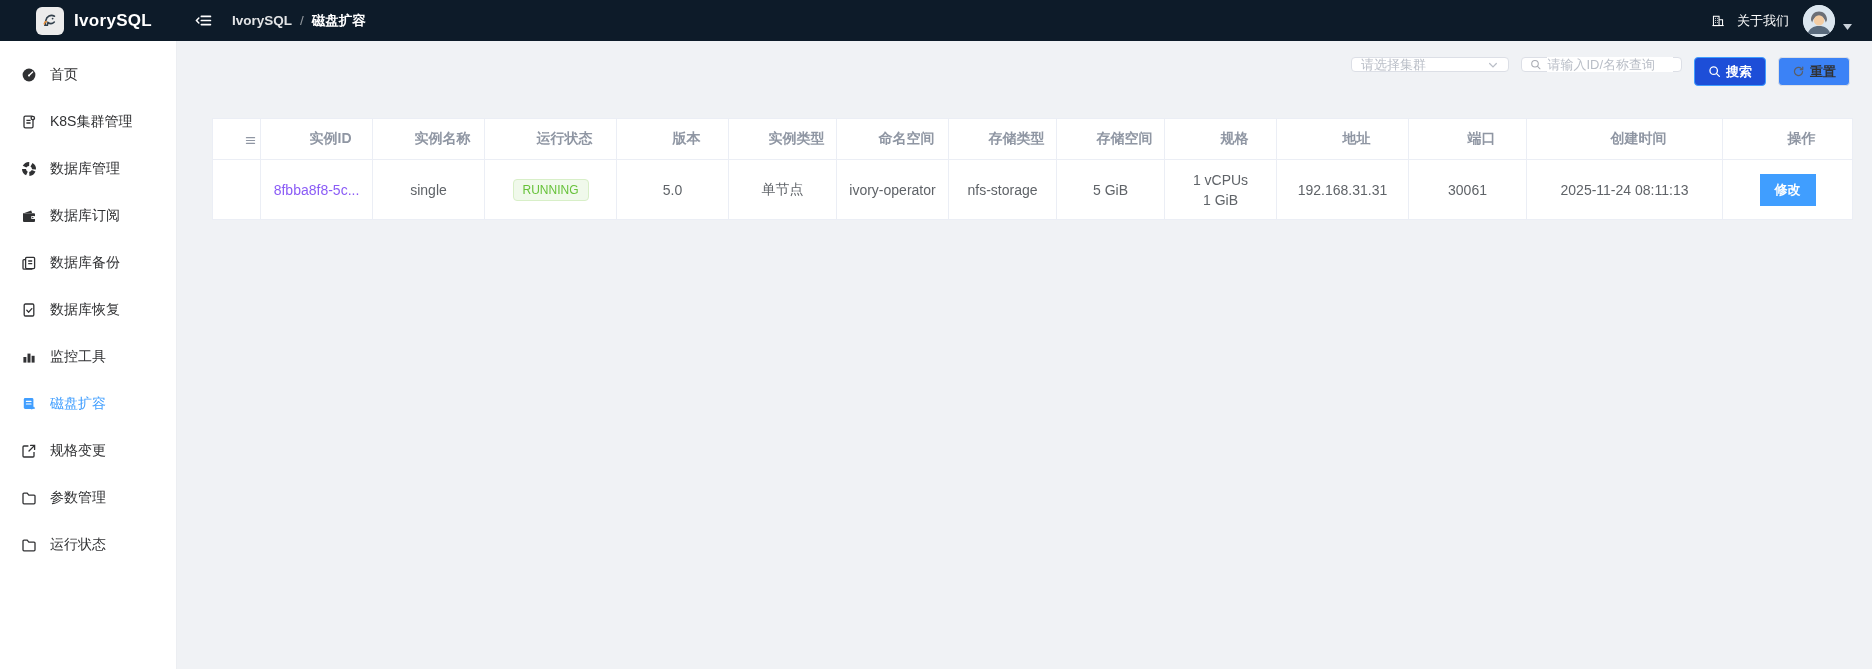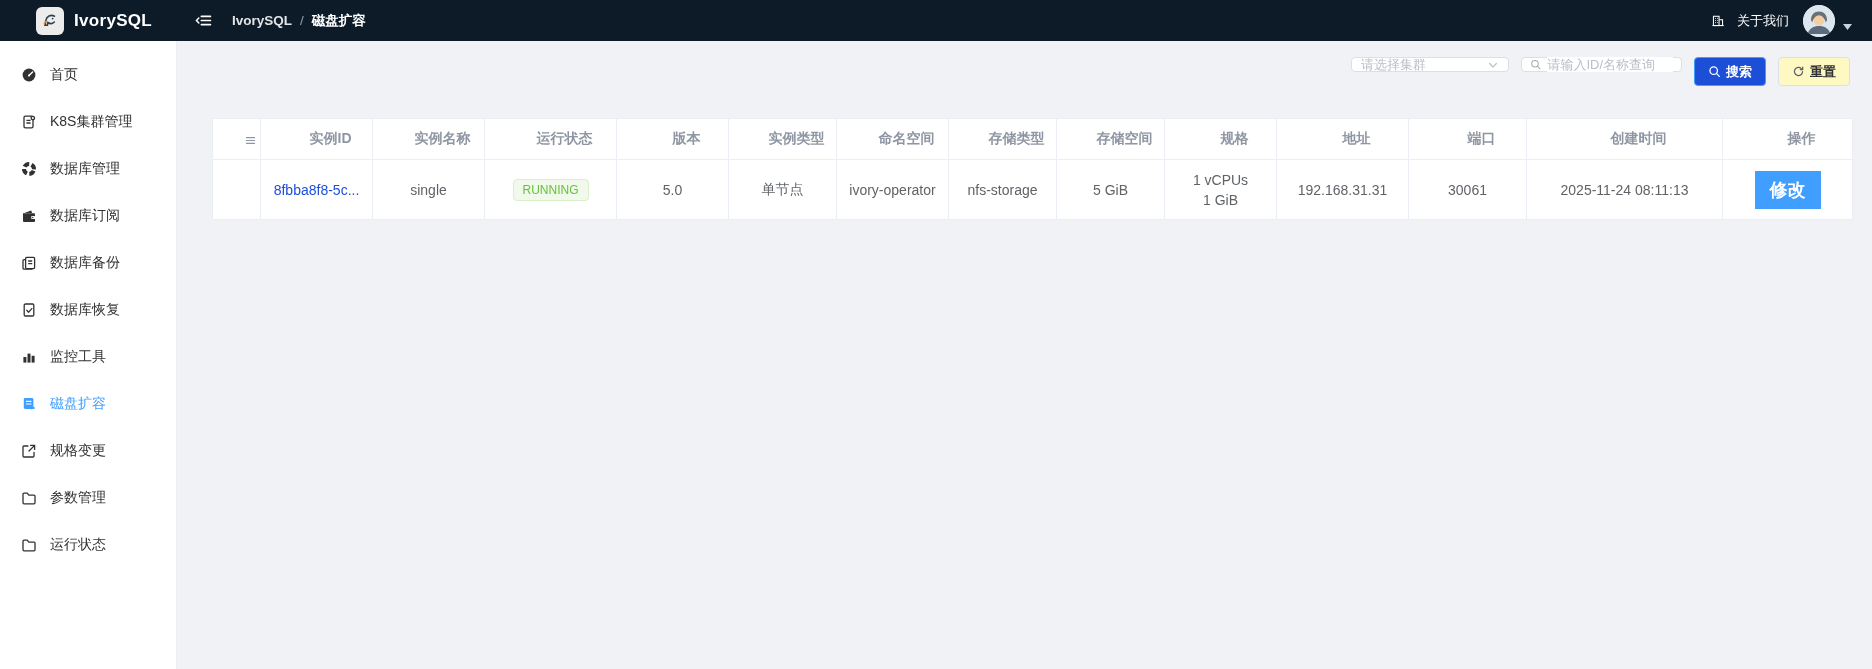--- a/index.html
+++ b/index.html
@@ -48,36 +48,36 @@
   }
   .sel .ph { color: #b9bec7; font-size: 13px; flex: 1; }
   .searchbox {
     width: 161px; background: #fff; border: 1px solid #dcdfe6; border-radius: 4px;
     display: flex; align-items: center; padding: 0 8px; gap: 6px;
   }
   .searchbox input { border: none; outline: none; width: 100%; font-size: 13px; color: #333; font-family: inherit; }
   .searchbox input::placeholder { color: #b9bec7; }
   .btn { height: 29px; border-radius: 4px; font-size: 13px; display: flex; align-items: center; gap: 5px; padding: 0 13px; cursor: pointer; font-family: inherit; }
   .btn-primary { background: #1d4ed8; border: 1px solid #409eff; color: #fff; font-weight: 600; }
-  .btn-plain { background: #fef9c3; border: 1px solid #dcdfe6; color: #303133; font-weight: 600; }
+  .btn-plain { background: #3b82f6; border: 1px solid #dcdfe6; color: #303133; font-weight: 600; }
 
   
   .table-wrap { position: absolute; left: 35px; right: 19px; top: 77px; }
   table { width: 100%; border-collapse: collapse; background: #fff; table-layout: fixed; }
   th, td { border: 1px solid #ebeef5; text-align: center; font-size: 14px; }
   th { height: 41px; color: #8f96a3; font-weight: 600; padding-left: 28px; }
   td { height: 60px; color: #5f6368; }
-  .link { color: #1d4ed8; text-decoration: none; cursor: pointer; white-space: nowrap; }
+  .link { color: #8b5cf6; text-decoration: none; cursor: pointer; white-space: nowrap; }
   .tag-success {
     display: inline-block; padding: 3px 9px; font-size: 12px; color: #67c23a;
     background: #f0f9eb; border: 1px solid #d8efc8; border-radius: 4px; font-weight: 500;
   }
   .modify-btn {
     background: #409eff; color: #fff; border: none; border-radius: 0;
-    font-size: 18px; font-weight: 600; padding: 7px 15px; cursor: pointer; font-family: inherit;
+    font-size: 13px; font-weight: 600; padding: 7px 15px; cursor: pointer; font-family: inherit;
   }
   .spec-cell div { line-height: 20px; }
   .th-icon { display: inline-flex; vertical-align: middle; }
 </style>
 </head>
 <body>
 
 <header class="topbar">
   <div class="logo-area">
     <span class="logo-tile">

